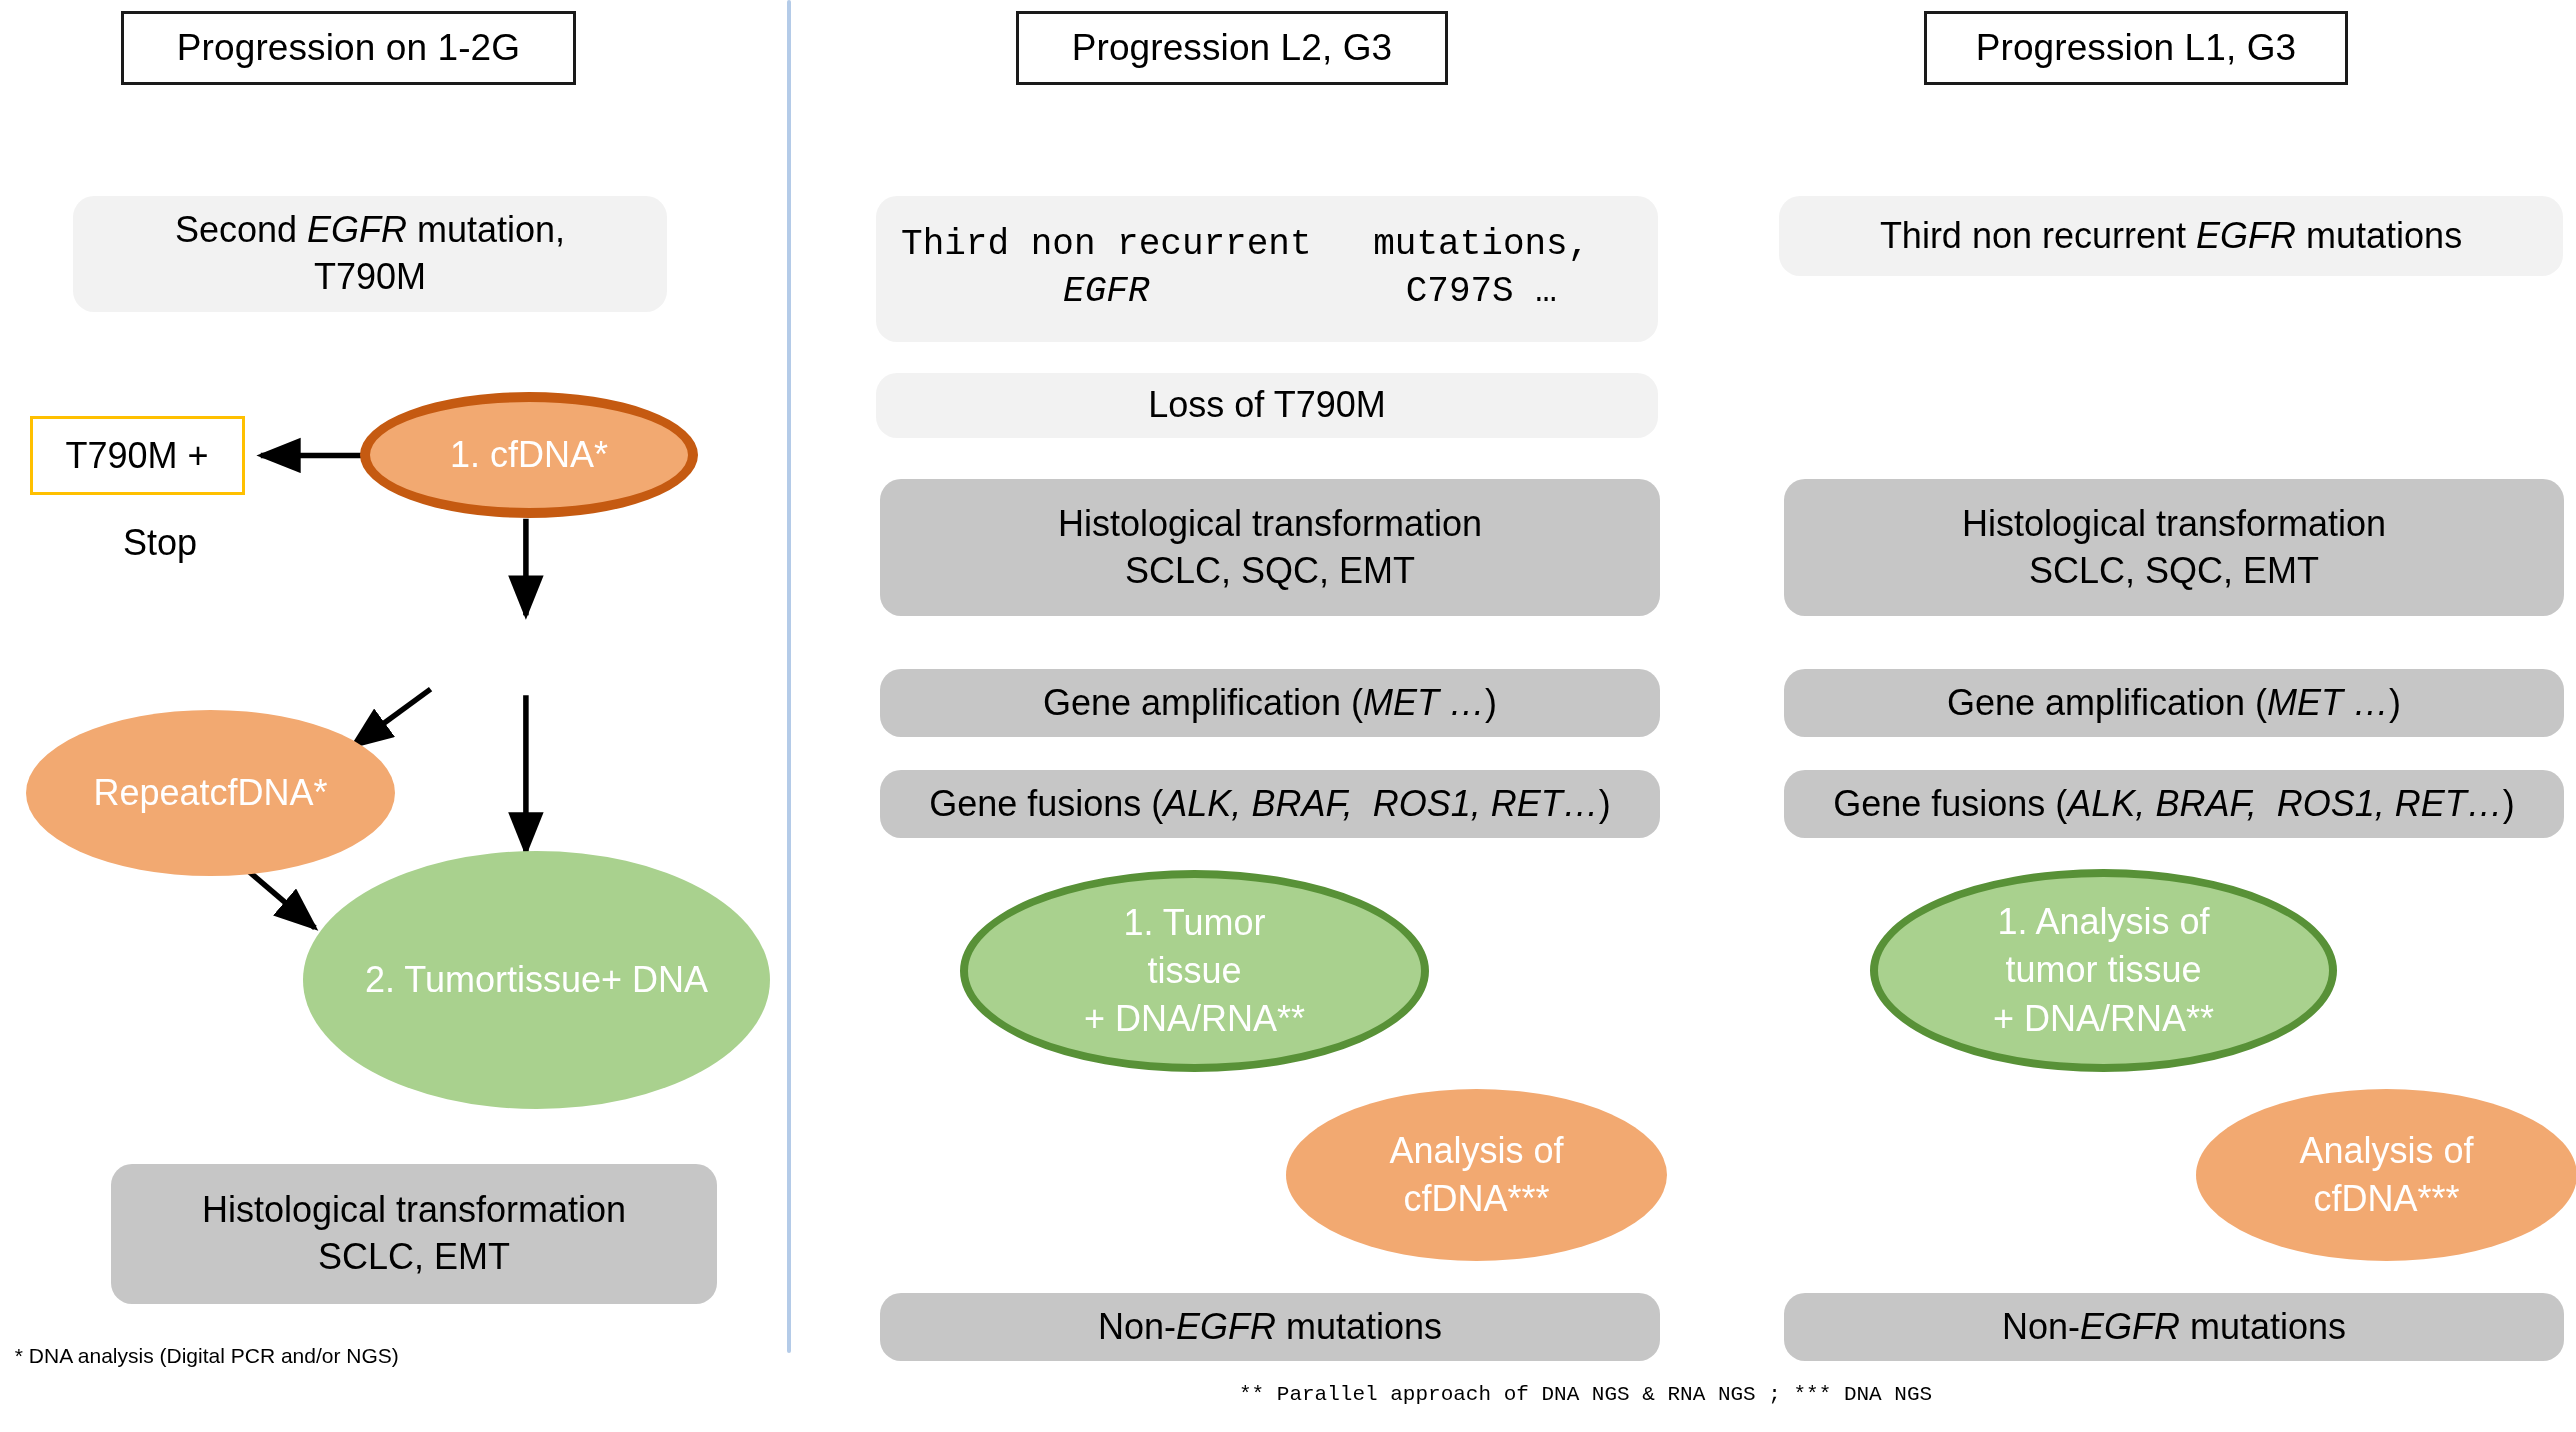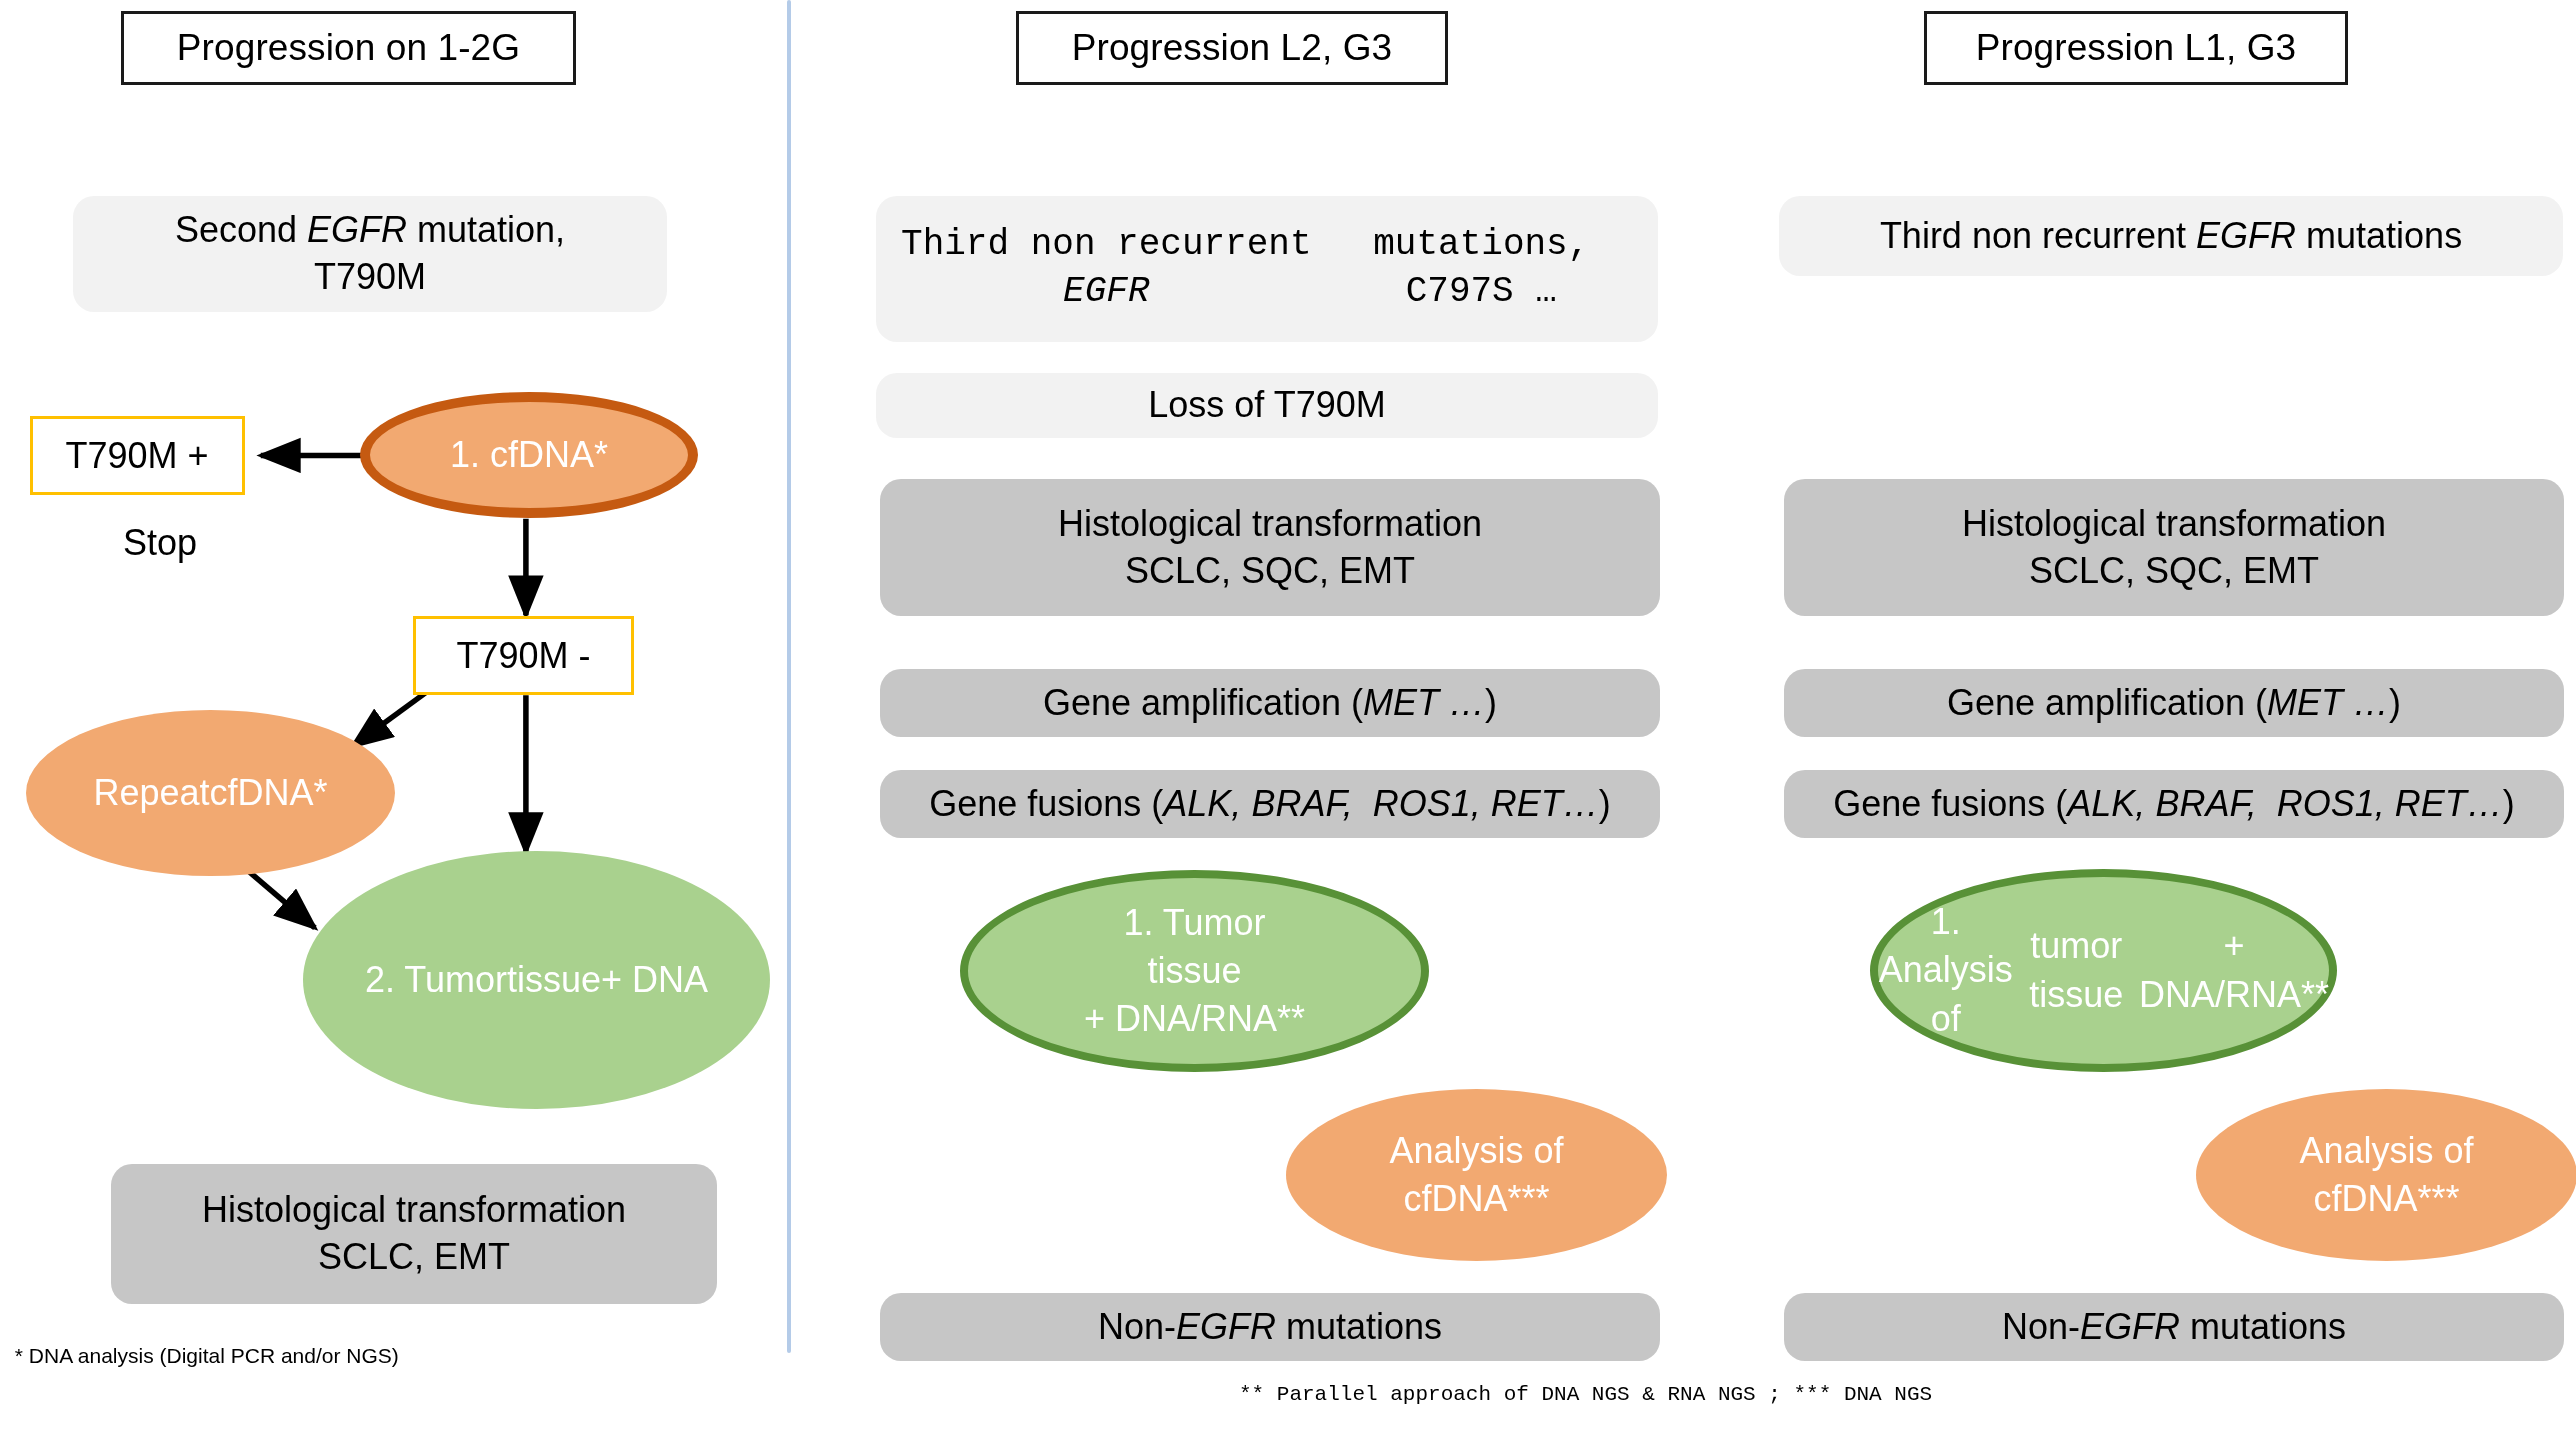--- a/index.html
+++ b/index.html
@@ -146,23 +146,20 @@
   </div>
 
   <div class="abs ctr box-yellow" style="left:29.5px;top:416px;width:215px;height:79px;">
     <span>T790M +</span>
   </div>
 
   <div class="abs ctr plain-text" style="left:80px;top:520px;width:160px;height:46px;">
     <span>Stop</span>
   </div>
 
-  <div class="abs ctr box-yellow" style="left:413px;top:616px;width:221px;height:79px;">
-    <span>T790M -</span>
-  </div>
 
   <div class="abs ctr ellipse el-orange" style="left:26px;top:710px;width:369px;height:166px;flex-direction:row;">
     <span>Repeat</span>
     <span>cfDNA*</span>
   </div>
 
   <div class="abs ctr ellipse el-green" style="left:303px;top:851px;width:467px;height:258px;flex-direction:row;">
     <span>2. Tumor</span>
     <span>tissue</span>
     <span>+ DNA</span>
@@ -232,21 +229,21 @@
   </div>
 
   <div class="abs ctr panel-gray" style="left:1784px;top:669px;width:780px;height:68px;">
     <span>Gene amplification (<em class="gene">MET …</em>)</span>
   </div>
 
   <div class="abs ctr panel-gray" style="left:1784px;top:770px;width:780px;height:68px;">
     <span>Gene fusions (<em class="gene">ALK, BRAF,&nbsp; ROS1, RET…</em>)</span>
   </div>
 
-  <div class="abs ctr ellipse el-green-out" style="left:1870px;top:869px;width:467px;height:203px;flex-direction:row;">
+  <div class="abs ctr ellipse el-green-out" style="left:1870px;top:869px;width:467px;height:203px;flex-direction:column;">
     <span>1. Analysis of</span>
     <span>tumor tissue</span>
     <span>+ DNA/RNA**</span>
   </div>
 
   <div class="abs ctr ellipse el-orange" style="left:2196px;top:1089px;width:381px;height:172px;flex-direction:column;">
     <span>Analysis of</span>
     <span>cfDNA***</span>
   </div>
 

